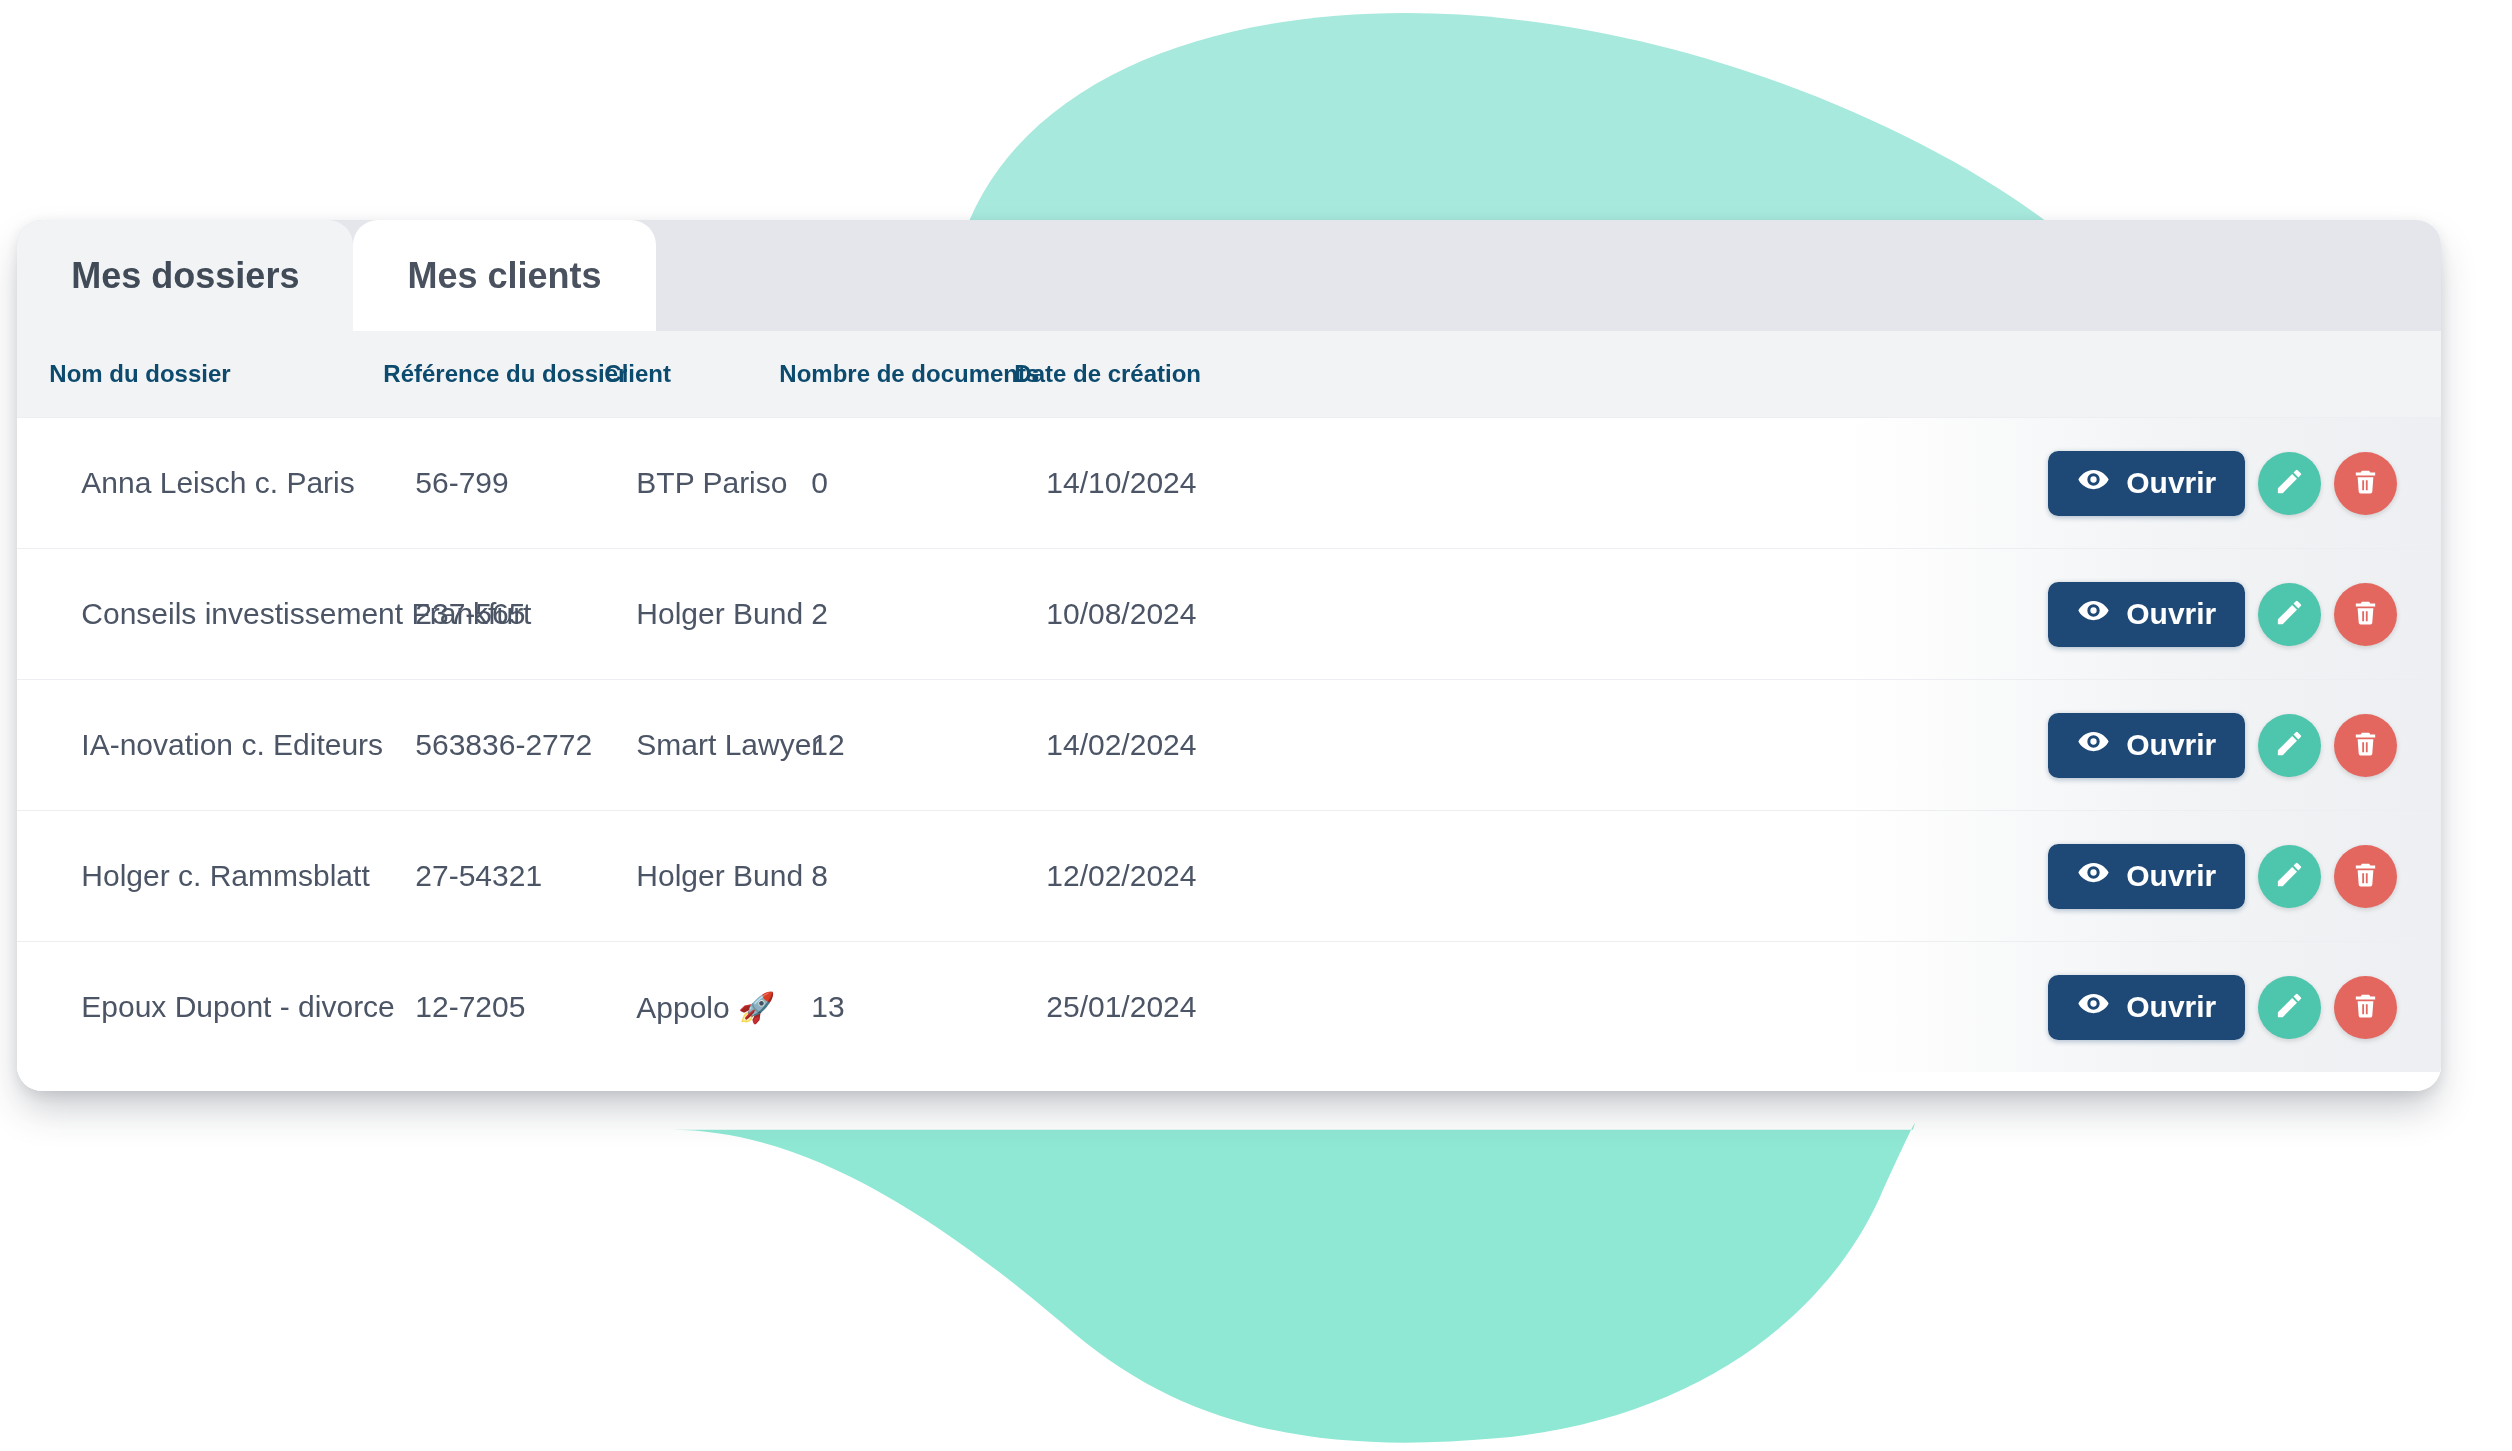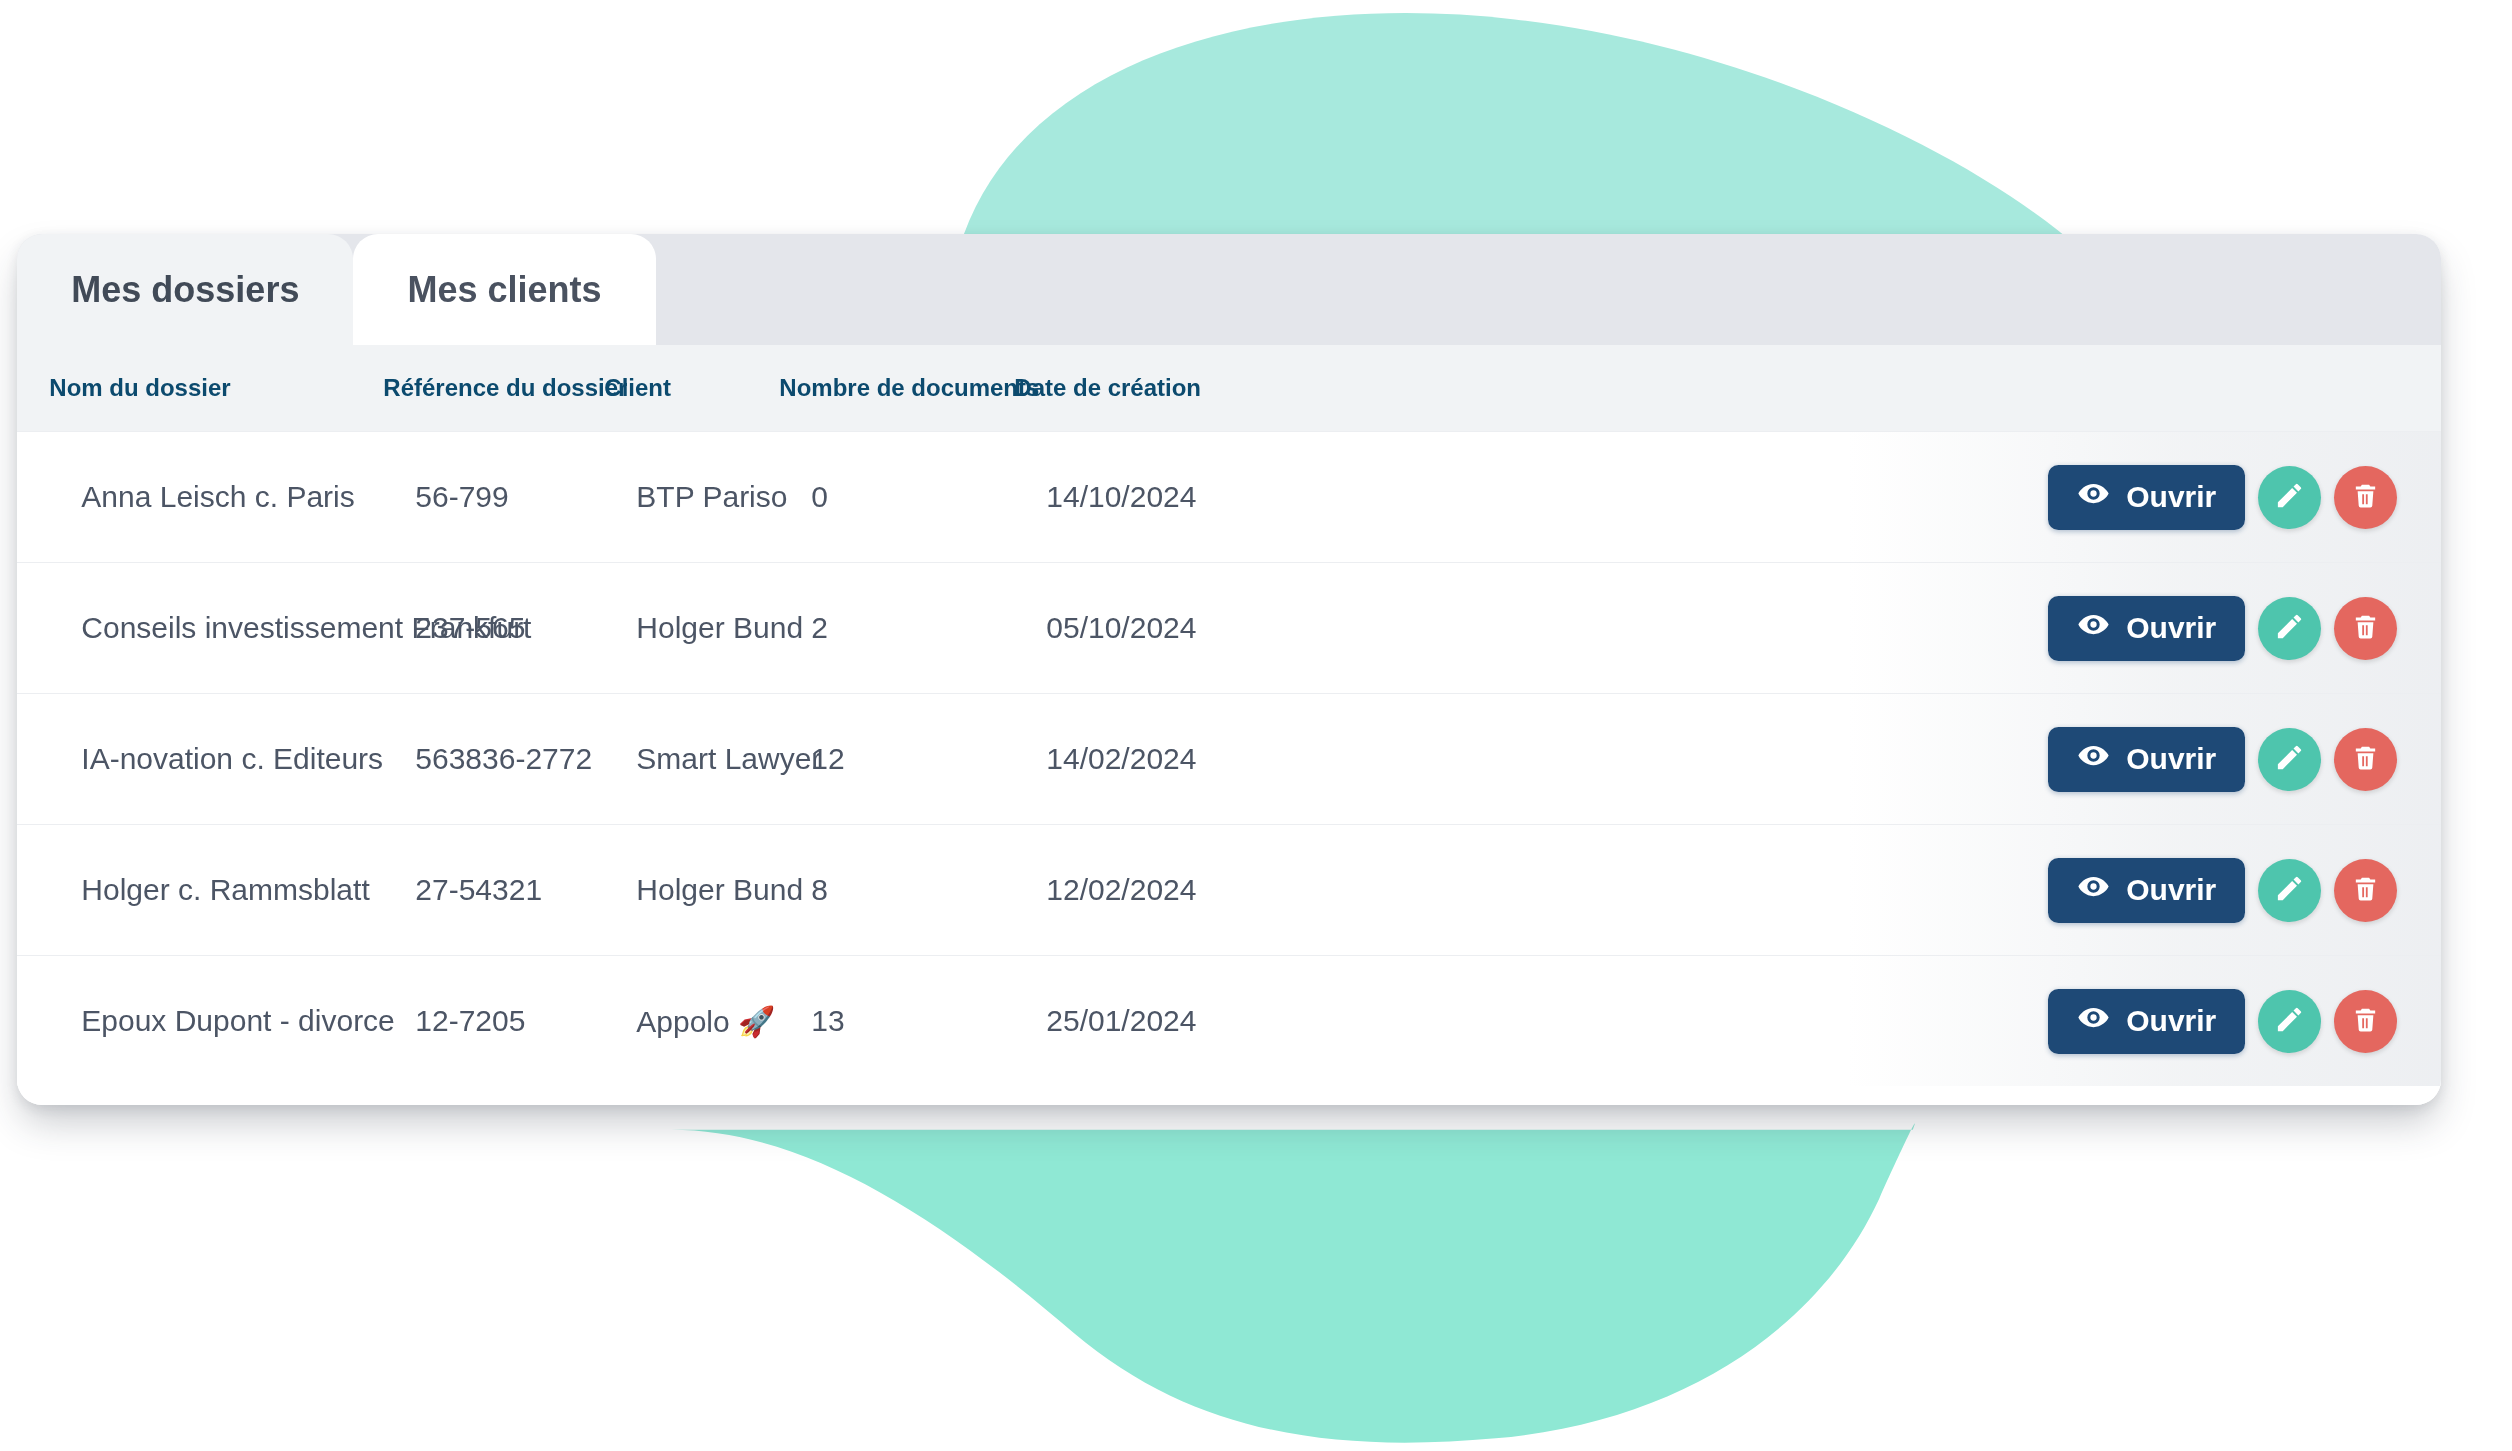--- a/index.html
+++ b/index.html
@@ -22,21 +22,21 @@
     inset: 0;
     overflow: hidden;
     z-index: 0;
   }
   .bg-layer svg { display: block; width: 2512px; height: 1452px; }
 
   
   .card {
     position: absolute;
     left: 17.3px;
-    top: 234px;
+    top: 220px;
     width: 2424px;
     height: 871px;
     background: #ffffff;
     border-radius: 25px;
     box-shadow: 0 21px 38px -5.8px rgba(40,46,60,0.26),
                 0 3.8px 11.5px rgba(40,46,60,0.10);
     z-index: 2;
     overflow: hidden;
     display: flex;
     flex-direction: column;
@@ -235,21 +235,21 @@
           </span>
         </button>
       </div>
     </div>
 
     <div class="trow">
       <div class="td c-name">Conseils investissement Frankfurt</div>
       <div class="td c-ref">237-565</div>
       <div class="td c-cli">Holger Bund</div>
       <div class="td c-doc">2</div>
-      <div class="td c-date">05/10/2024</div>
+      <div class="td c-date">10/08/2024</div>
       <div class="c-act actions">
         <button class="btn-open">
           <span class="icon">
             <svg width="33" height="33" viewBox="0 0 24 24" fill="#ffffff">
                 <path d="M12 5C6.5 5 2.2 9.2 1 12c1.2 2.8 5.5 7 11 7s9.8-4.2 11-7c-1.2-2.8-5.5-7-11-7zm0 11.5A4.5 4.5 0 1 1 12 7.5a4.5 4.5 0 0 1 0 9zm0-2.2a2.3 2.3 0 1 0 0-4.6 2.3 2.3 0 0 0 0 4.6z"></path>
               </svg>
           </span>
           <span>Ouvrir</span>
         </button>
         <button class="btn-circle btn-edit">

